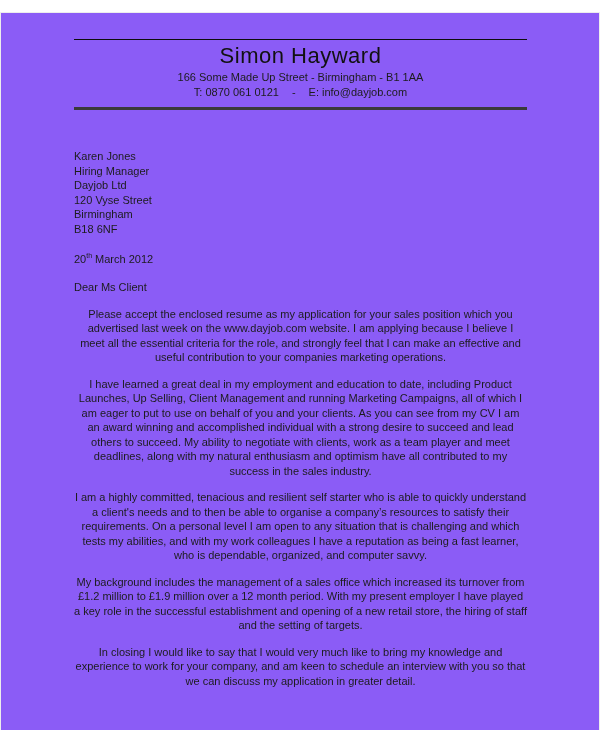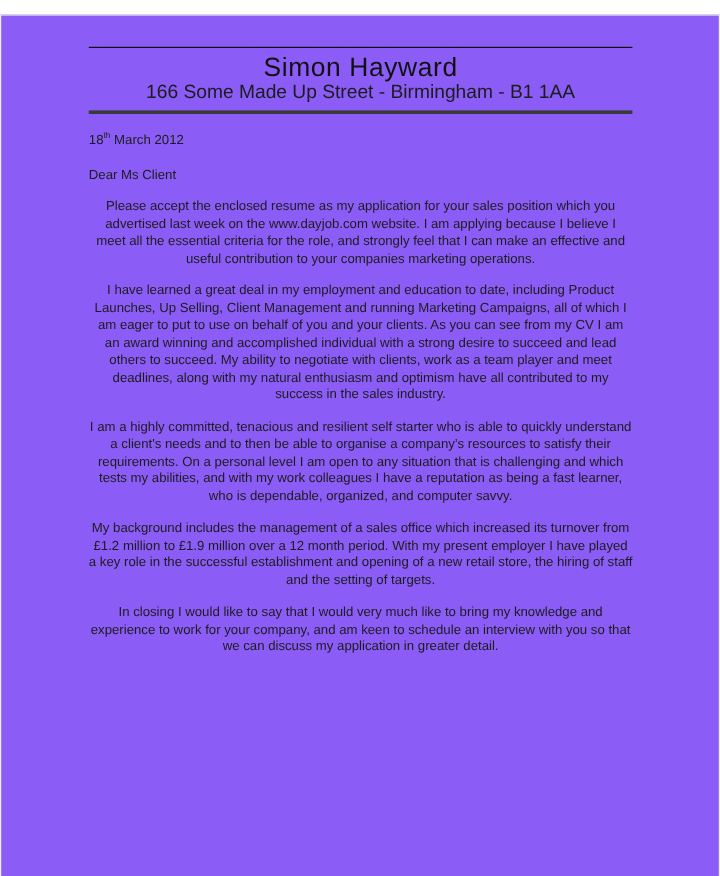--- a/index.html
+++ b/index.html
@@ -14,21 +14,21 @@
     font-family: "Liberation Sans", "DejaVu Sans", sans-serif;
     color: #1c1c1c;
     overflow: hidden;
     padding: 26px 72px 0 73px;
   }
   
   .rule-thin { border: 0; border-top: 1.5px solid #0d0d0d; margin: 0; }
   .rule-thick { border: 0; border-top: 3px solid #3a3a3a; margin: 0; }
   .letterhead { text-align: center; padding: 3px 0 7px 0; }
   .sender-name { font-size: 22px; font-weight: 400; letter-spacing: 0.5px; line-height: 26px; color: #111; }
-  .sender-address { font-size: 16px; line-height: 15px; margin-top: 1px; }
+  .sender-address { font-size: 11px; line-height: 15px; margin-top: 1px; }
   .contact-line { font-size: 11px; line-height: 15px; }
   .contact-sep { display: inline-block; margin: 0 13px; }
   
   .letter-body { font-size: 11px; line-height: 14.5px; }
   .recipient-block { margin-top: 39px; }
   .recipient-line { line-height: 14.6px; }
   .date-line { margin-top: 15px; }
   .date-line sup { font-size: 7px; vertical-align: super; line-height: 0; }
   .date-rest { margin-left: 3px; }
   .salutation { margin-top: 14px; }
@@ -39,29 +39,40 @@
 </head>
 <body>
 
 <div class="page">
 
   <hr class="rule-thin">
 
   <div class="letterhead">
     <div class="sender-name">Simon Hayward</div>
     <div class="sender-address">166 Some Made Up Street - Birmingham - B1 1AA</div>
+    <div class="contact-line">
+      <span>T: 0870 061 0121</span><span class="contact-sep">-</span><span>E: info@dayjob.com</span>
+    </div>
   </div>
 
   <hr class="rule-thick">
 
   <div class="letter-body">
 
+    <div class="recipient-block">
+      <div class="recipient-line">Karen Jones</div>
+      <div class="recipient-line">Hiring Manager</div>
+      <div class="recipient-line">Dayjob Ltd</div>
+      <div class="recipient-line">120 Vyse Street</div>
+      <div class="recipient-line">Birmingham</div>
+      <div class="recipient-line">B18 6NF</div>
+    </div>
 
     <div class="date-line">
-      <span>18</span><sup>th</sup><span class="date-rest">March 2012</span>
+      <span>20</span><sup>th</sup><span class="date-rest">March 2012</span>
     </div>
 
     <div class="salutation">Dear Ms Client</div>
 
     <p class="paragraph">Please accept the enclosed resume as my application for your sales position which you advertised last week on the www.dayjob.com website. I am applying because I believe I meet all the essential criteria for the role, and strongly feel that I can make an effective and useful contribution to your companies marketing operations.</p>
     <p class="paragraph">I have learned a great deal in my employment and education to date, including Product Launches, Up Selling, Client Management and running Marketing Campaigns, all of which I am eager to put to use on behalf of you and your clients. As you can see from my CV I am an award winning and accomplished individual with a strong desire to succeed and lead others to succeed. My ability to negotiate with clients, work as a team player and meet deadlines, along with my natural enthusiasm and optimism have all contributed to my success in the sales industry.</p>
     <p class="paragraph">I am a highly committed, tenacious and resilient self starter who is able to quickly understand a client's needs and to then be able to organise a company’s resources to satisfy their requirements. On a personal level I am open to any situation that is challenging and which tests my abilities, and with my work colleagues I have a reputation as being a fast learner, who is dependable, organized, and computer savvy.</p>
     <p class="paragraph">My background includes the management of a sales office which increased its turnover from £1.2 million to £1.9 million over a 12 month period. With my present employer I have played a key role in the successful establishment and opening of a new retail store, the hiring of staff and the setting of targets.</p>
     <p class="paragraph">In closing I would like to say that I would very much like to bring my knowledge and experience to work for your company, and am keen to schedule an interview with you so that we can discuss my application in greater detail.</p>
 

